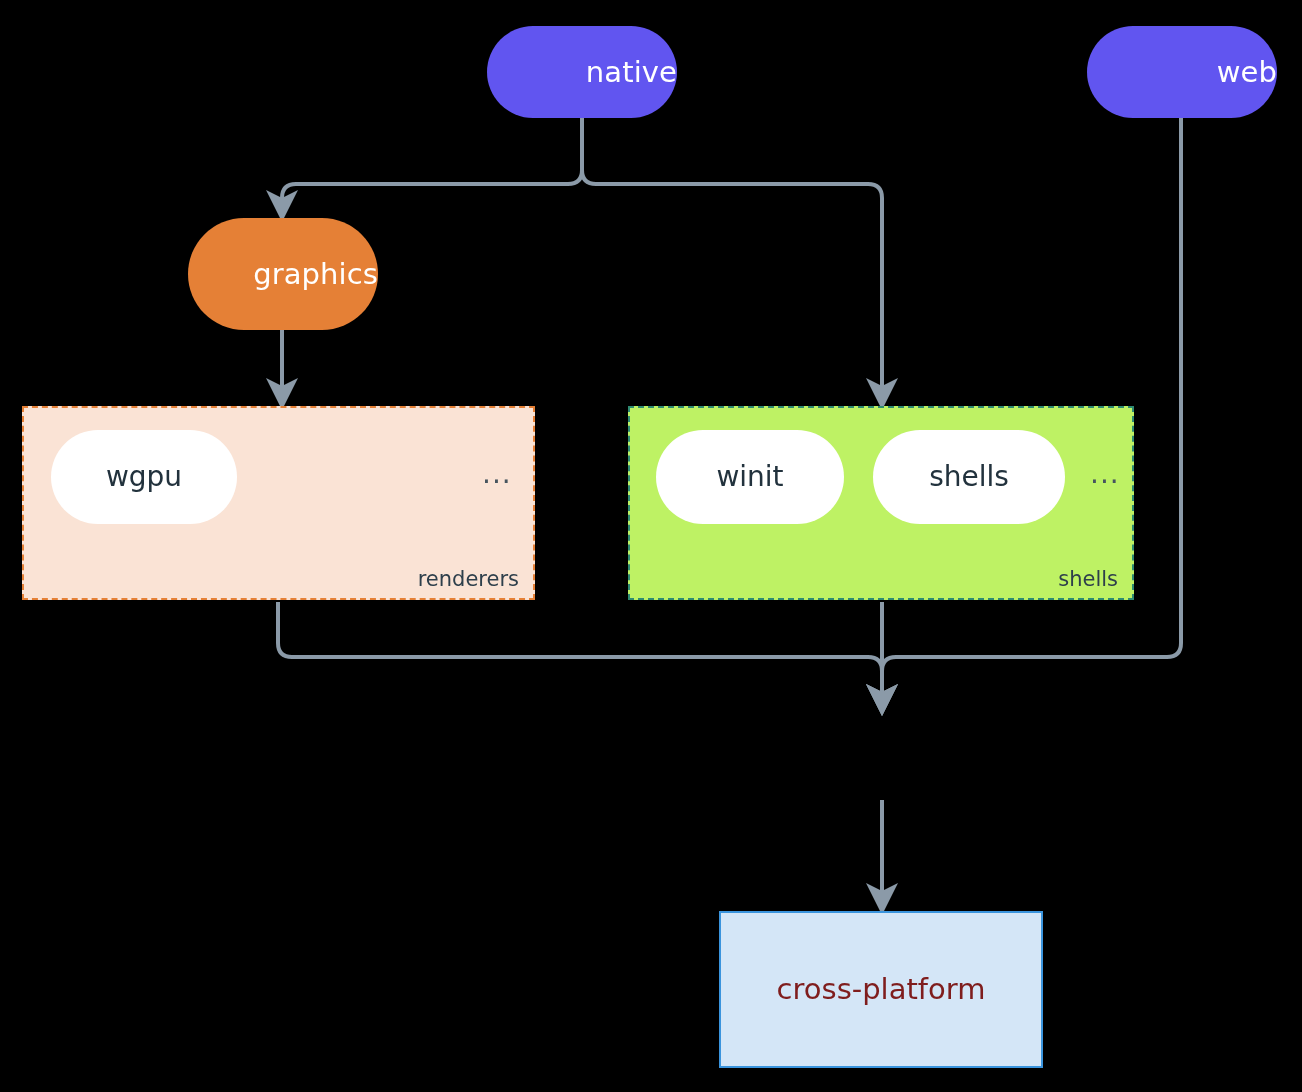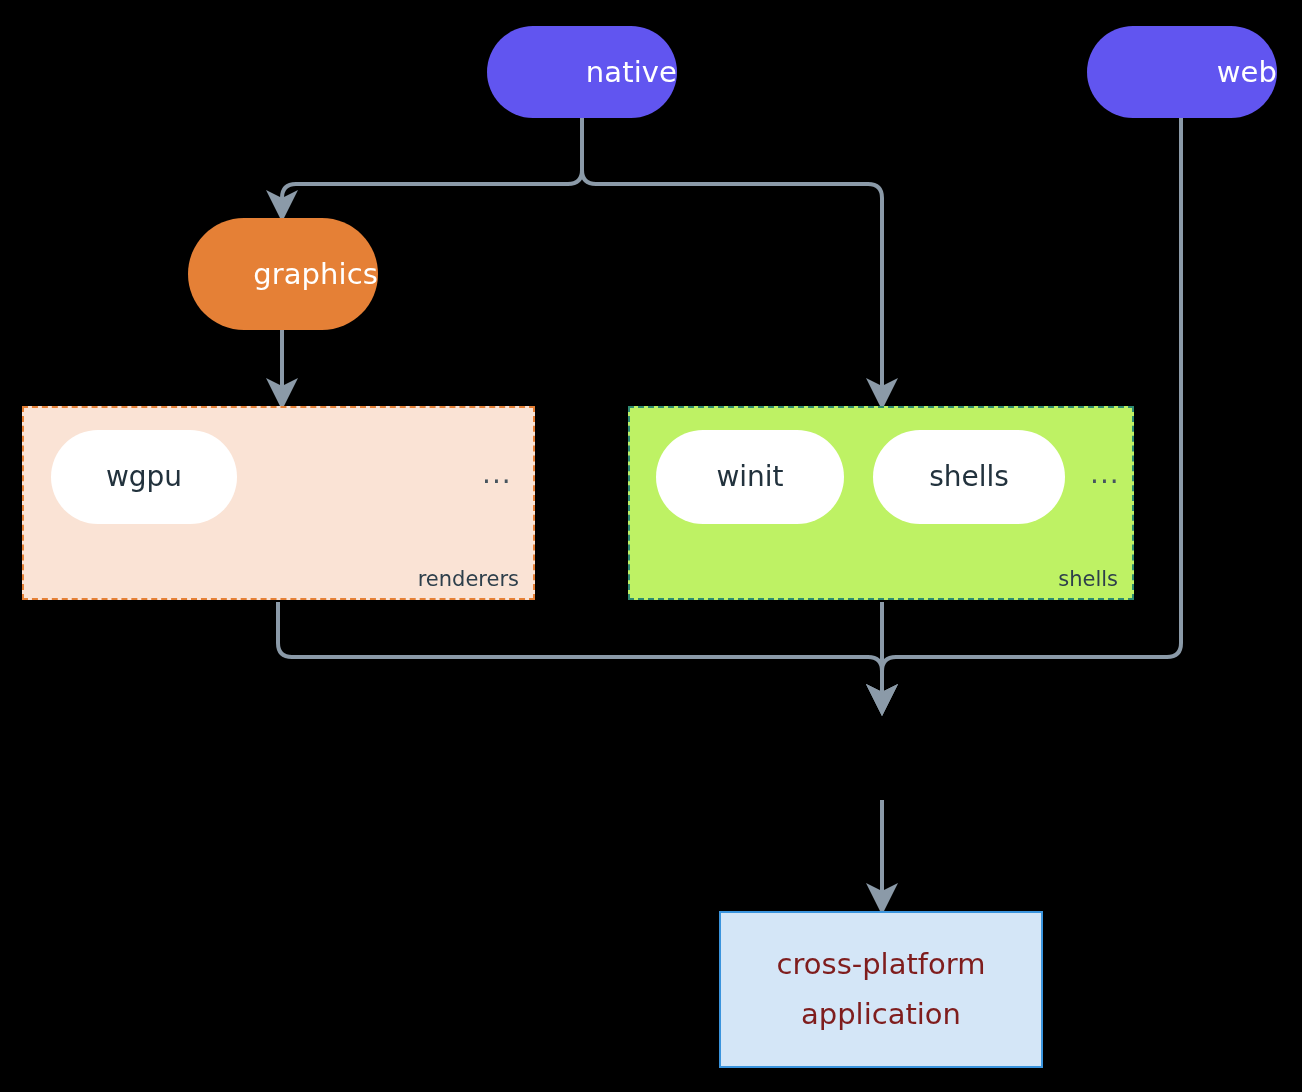--- a/index.html
+++ b/index.html
@@ -218,16 +218,15 @@
     <div class="sub-pill pill-glutin">
       <span>shells</span>
     </div>
     <div class="ellipsis dots-shells">...</div>
     <div class="cluster-label">shells</div>
   </div>
 
 
   <div class="node-app">
     <div class="line">cross-platform</div>
-    <div class="line">application</div>
   </div>
 
 </div>
 
 </body></html>

